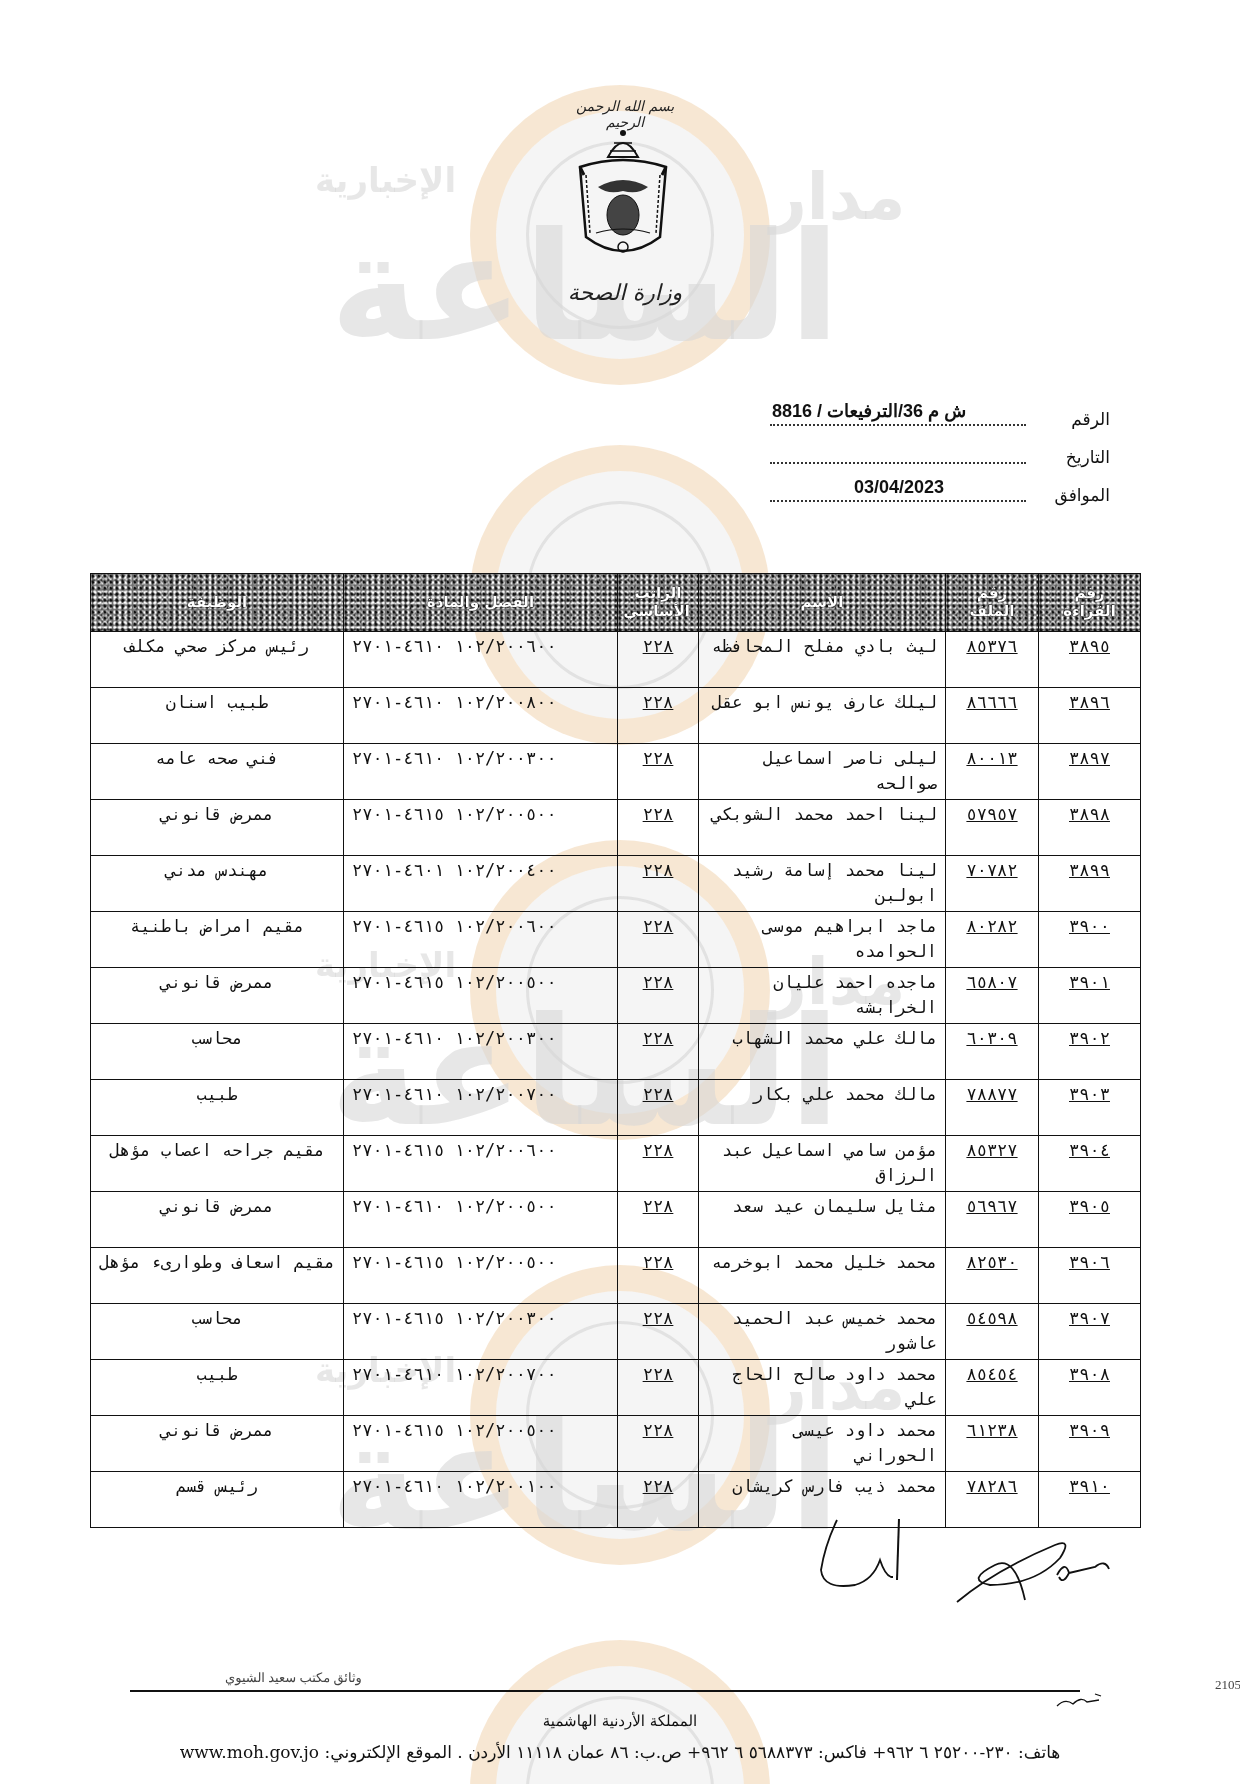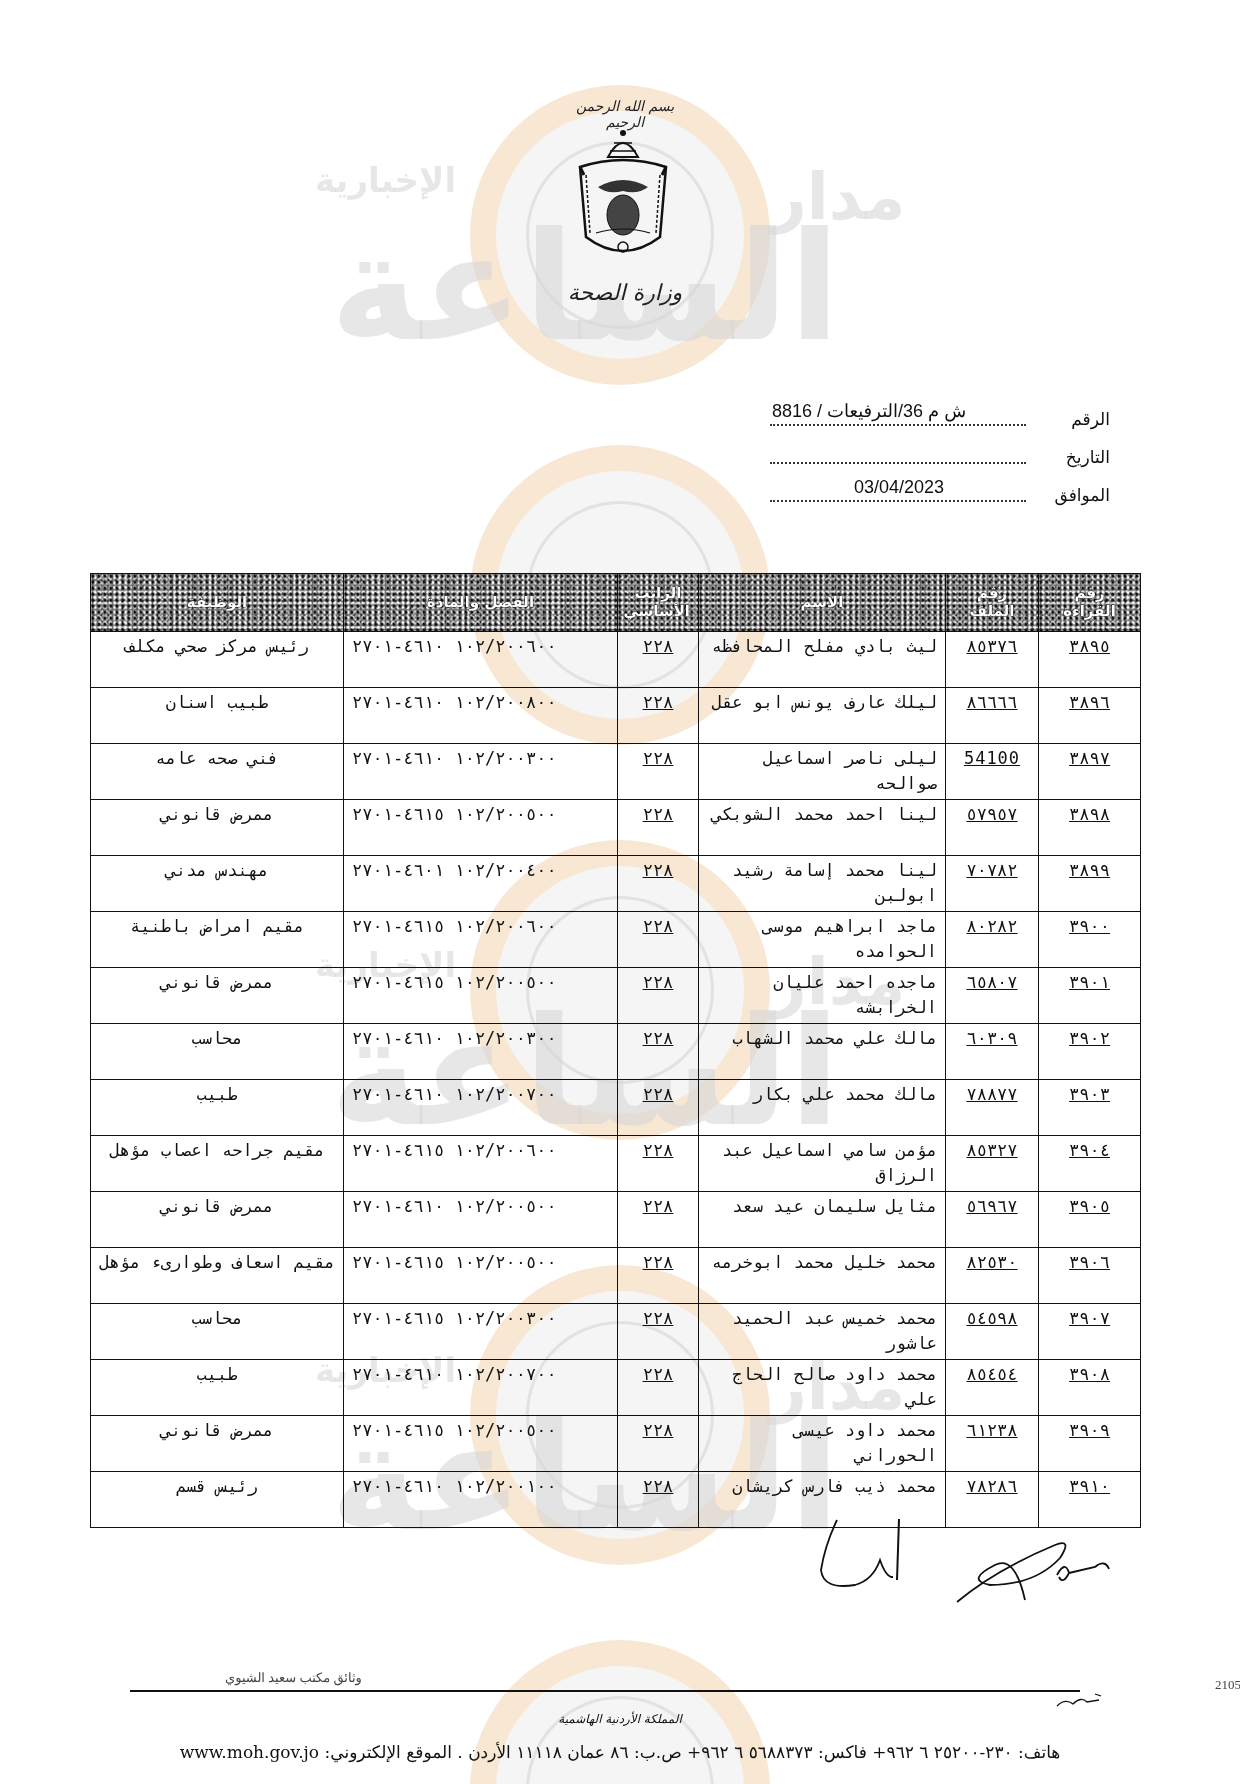--- a/index.html
+++ b/index.html
@@ -25,21 +25,21 @@
     color: rgba(215,215,215,0.6); white-space: nowrap; direction: rtl;
   }
 
   
   .basmala { font-family: "DejaVu Serif", serif; font-size: 14px; font-style: italic; color: #222; }
   .ministry { font-family: "DejaVu Serif", serif; font-size: 22px; font-style: italic; color: #222; }
 
   .meta-row { position: absolute; right: 210px; width: 260px; height: 30px; }
   .meta-label { position: absolute; right: -38px; bottom: 0; font-family: "Liberation Sans", sans-serif; font-size: 17px; }
   .meta-dots { position: absolute; left: 0; right: 4px; bottom: 4px; border-bottom: 2px dotted #333; }
-  .meta-value { position: absolute; left: 2px; bottom: 8px; font-family: "Liberation Sans", sans-serif; font-size: 18px; font-weight: normal; }
+  .meta-value { position: absolute; left: 2px; bottom: 8px; font-family: "Liberation Sans", sans-serif; font-size: 18px; font-weight: bold; }
 
   
   table.promo {
     position: absolute; left: 90px; top: 573px; width: 1050px;
     border-collapse: collapse; direction: rtl; table-layout: fixed;
   }
   table.promo th, table.promo td {
     border: 1.5px solid #111; vertical-align: top; padding: 2px 8px;
   }
   table.promo th {
@@ -59,21 +59,21 @@
     letter-spacing: 1px; line-height: 25px; background: transparent;
   }
   td.c-num, td.c-file, td.c-sal { text-align: center; text-decoration: underline; }
   td.c-name { text-align: right; }
   td.c-code { text-align: left; direction: ltr; unicode-bidi: plaintext; white-space: nowrap; font-size: 16px; }
   td.c-job { text-align: center; }
 
   
   .sig svg { overflow: visible; }
   .footer-line { position: absolute; left: 130px; width: 950px; top: 1690px; border-top: 2px solid #111; }
-  .footer-kingdom { position: absolute; top: 1712px; left: 0; width: 1240px; text-align: center; font-family: "DejaVu Serif", serif; font-size: 12px; font-style: italic; }
+  .footer-kingdom { position: absolute; top: 1712px; left: 0; width: 1240px; text-align: center; font-family: "DejaVu Serif", serif; font-size: 15px; }
   .footer-contact { position: absolute; top: 1742px; left: 0; width: 1240px; text-align: center; font-family: "DejaVu Serif", serif; font-size: 17px; direction: rtl; }
   .tiny { font-size: 13px; color: #444; font-family: Liberation Serif, serif; }
 </style>
 </head>
 <body>
 
 <div>
   <div class="wm-clock" style="left:470px; top:85px; width:300px; height:300px;">
       <div class="inner"></div>
     </div>
@@ -172,21 +172,21 @@
     <tr>
       <td class="c-num">٣٨٩٦</td>
       <td class="c-file">٨٦٦٦٦</td>
       <td class="c-name">ليلك عارف يونس ابو عقل</td>
       <td class="c-sal">٢٢٨</td>
       <td class="c-code">١٠٢/٢٠٠٨٠٠  ٤٦١٠-٢٧٠١</td>
       <td class="c-job">طبيب اسنان</td>
     </tr>
     <tr>
       <td class="c-num">٣٨٩٧</td>
-      <td class="c-file">54100</td>
+      <td class="c-file">٨٠٠١٣</td>
       <td class="c-name">ليلى ناصر اسماعيل صوالحه</td>
       <td class="c-sal">٢٢٨</td>
       <td class="c-code">١٠٢/٢٠٠٣٠٠  ٤٦١٠-٢٧٠١</td>
       <td class="c-job">فني صحه عامه</td>
     </tr>
     <tr>
       <td class="c-num">٣٨٩٨</td>
       <td class="c-file">٥٧٩٥٧</td>
       <td class="c-name">لينا احمد محمد الشوبكي</td>
       <td class="c-sal">٢٢٨</td>

